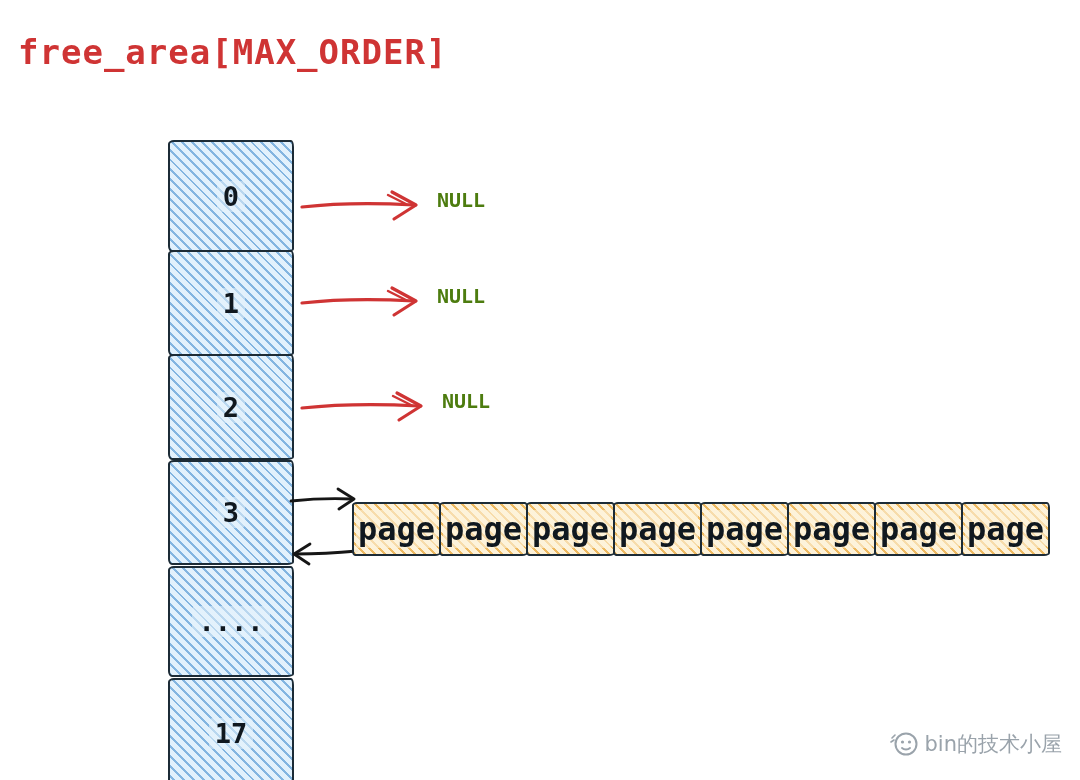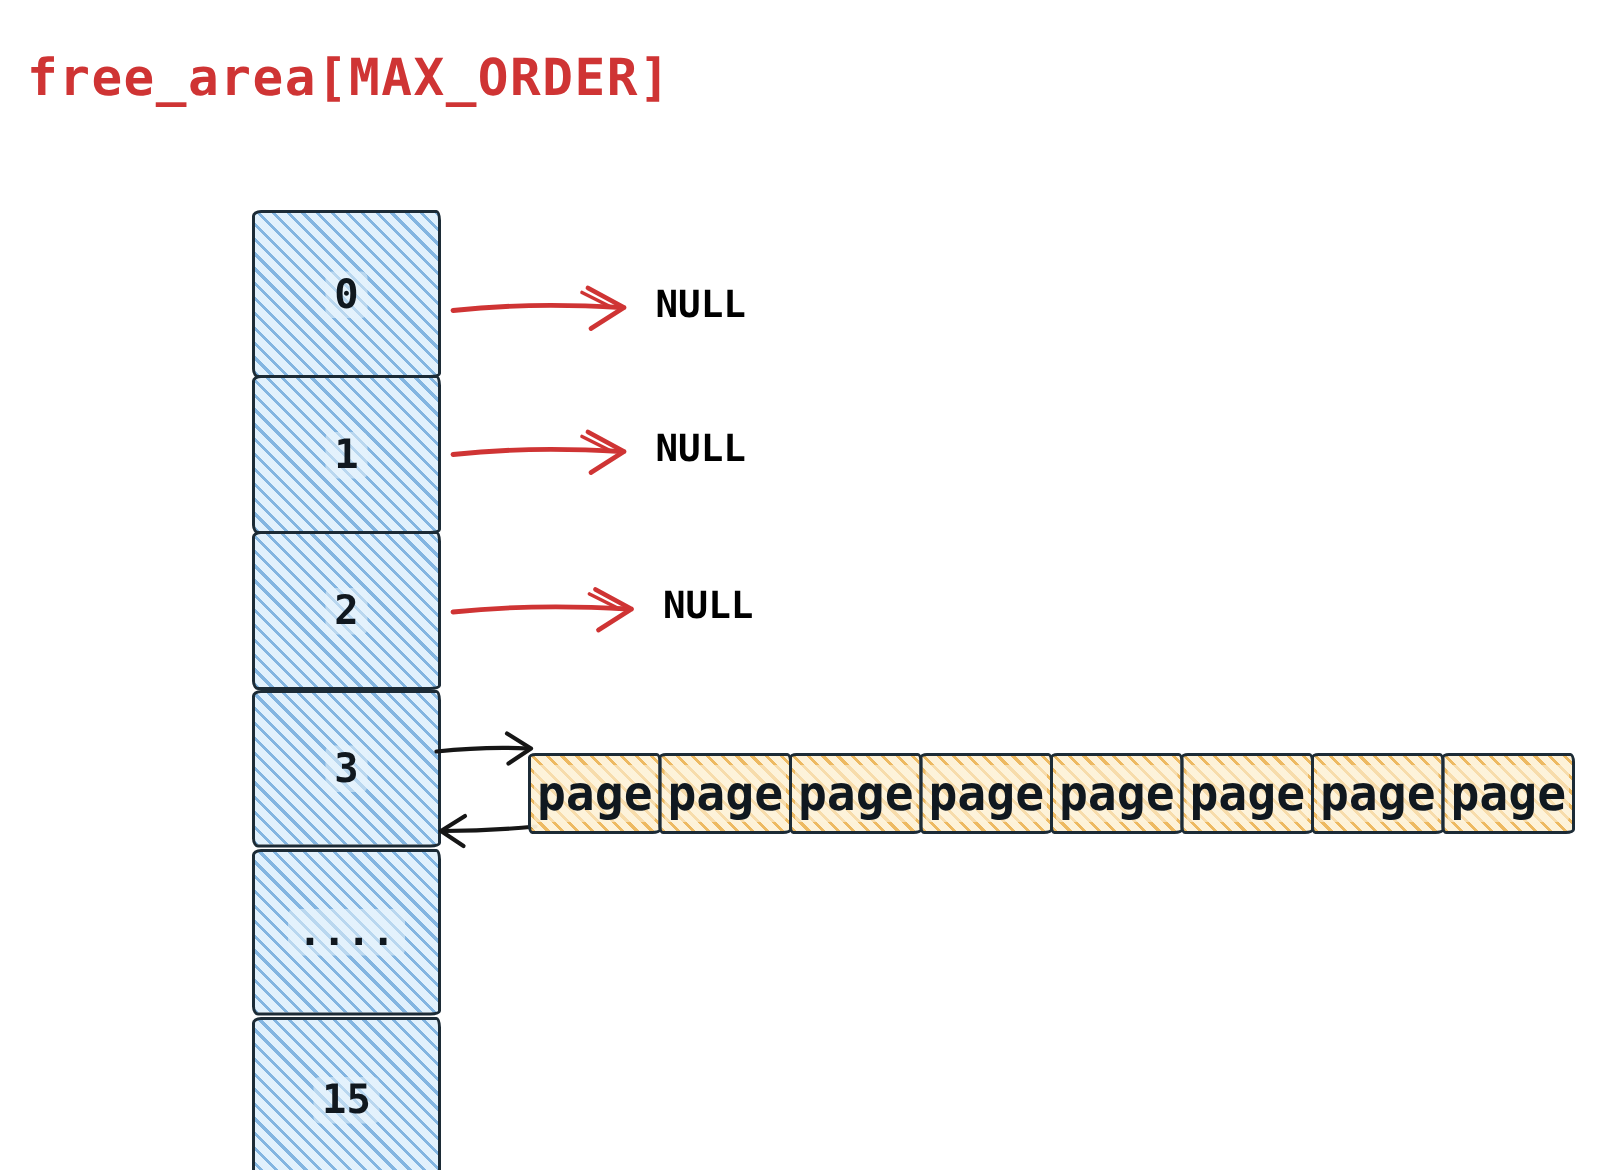--- a/index.html
+++ b/index.html
@@ -40,21 +40,21 @@
         rgba(233,168,58,0.80) 0px, rgba(233,168,58,0.80) 2px,
         rgba(253,241,214,0.95) 2px, rgba(253,241,214,0.95) 7px);
     display:flex;align-items:center;justify-content:center;
   }
   .page-label{
     font-size:32px;font-weight:bold;color:#10181f;
     background:rgba(253,243,220,0.6);padding:0 2px;border-radius:3px;
   }
   .arrow{position:absolute;}
   .null-label{
-    position:absolute;font-size:25px;font-weight:bold;color:#000000;
+    position:absolute;font-size:20px;font-weight:bold;color:#4d7c0f;
   }
   .watermark{
     position:absolute;right:18px;top:710px;display:flex;align-items:center;gap:7px;
     color:#9aa3ab;font-family:"DejaVu Sans","Liberation Sans",sans-serif;
   }
   .watermark-text{font-size:21px;color:#9aa3ab;}
 </style>
 </head>
 <body>
 
@@ -71,21 +71,21 @@
   <div class="cell" style="top:334px;height:106px;">
     <span class="cell-label">2</span>
   </div>
   <div class="cell" style="top:440px;height:105px;">
     <span class="cell-label">3</span>
   </div>
   <div class="cell" style="top:546px;height:111px;">
     <span class="cell-label">....</span>
   </div>
   <div class="cell" style="top:658px;height:111px;">
-    <span class="cell-label">15</span>
+    <span class="cell-label">17</span>
   </div>
 
   <svg class="arrow" style="left:298px;top:164px;" width="130" height="42" viewBox="0 0 130 42">
     <path d="M4 23 C 40 19, 80 19, 116 21" fill="none" stroke="#cf3434" stroke-width="3.2" stroke-linecap="round"></path>
     <path d="M118 21 L 94 8 M118 21 L 96 35" fill="none" stroke="#cf3434" stroke-width="3.2" stroke-linecap="round"></path>
     <path d="M108 20 L 90 11" fill="none" stroke="#cf3434" stroke-width="2.4" stroke-linecap="round"></path>
   </svg>
   <div class="null-label" style="left:437px;top:168px;">NULL</div>
 
   <svg class="arrow" style="left:298px;top:260px;" width="130" height="42" viewBox="0 0 130 42">
@@ -131,14 +131,24 @@
       <span class="page-label">page</span>
     </div>
     <div class="page-box">
       <span class="page-label">page</span>
     </div>
     <div class="page-box">
       <span class="page-label">page</span>
     </div>
   </div>
 
+  <div class="watermark">
+    <svg width="28" height="28" viewBox="0 0 28 28">
+      <path d="M2 8 L5 5 M1 12 L4 10" stroke="#9aa3ab" stroke-width="1.6" fill="none" stroke-linecap="round"></path>
+      <circle cx="16" cy="14" r="10.5" fill="none" stroke="#9aa3ab" stroke-width="2"></circle>
+      <circle cx="12.5" cy="12" r="1.6" fill="#9aa3ab"></circle>
+      <circle cx="19.5" cy="12" r="1.6" fill="#9aa3ab"></circle>
+      <path d="M12 18 C 14 20, 18 20, 20 18" fill="none" stroke="#9aa3ab" stroke-width="1.8" stroke-linecap="round"></path>
+    </svg>
+    <span class="watermark-text">bin的技术小屋</span>
+  </div>
 
 </div>
 
 </body></html>

